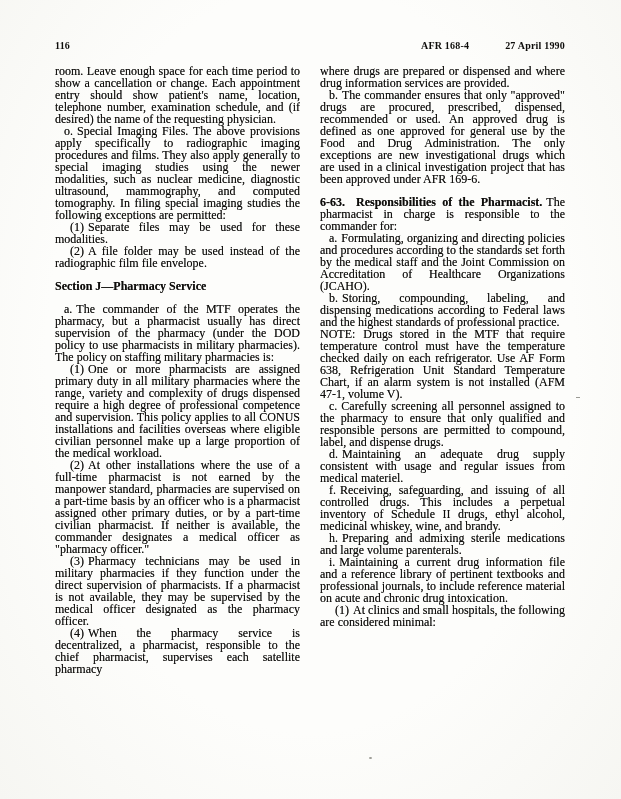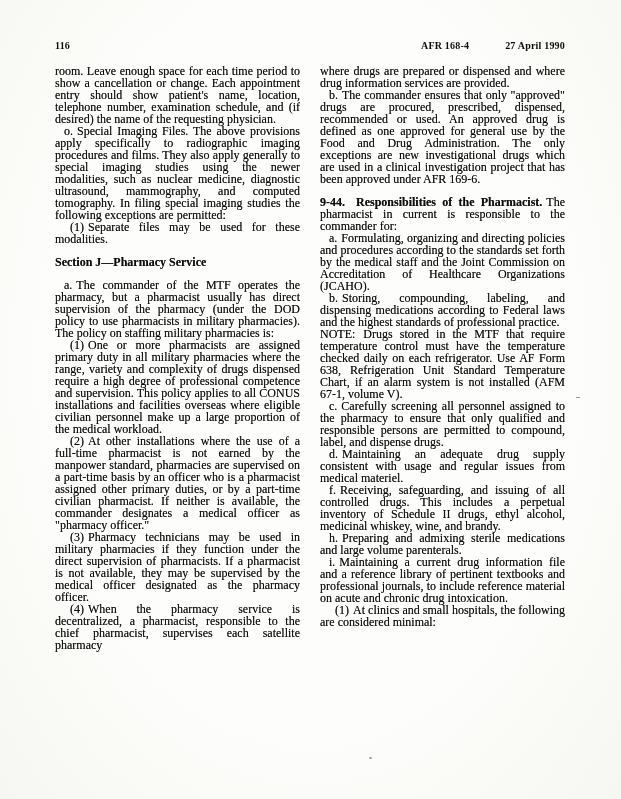--- a/index.html
+++ b/index.html
@@ -55,34 +55,35 @@
       <span>AFR 168-4</span>
       <span>27 April 1990</span>
     </span>
   </div>
 
   <div class="columns">
     <div class="col">
         <p class="blk para ind0"><span class="text">room. Leave enough space for each time period to show a cancellation or change. Each appointment entry should show patient's name, location, telephone number, examination schedule, and (if desired) the name of the requesting physician.</span></p>
         <p class="blk para ind1"><span class="num">o.</span><span class="text">Special Imaging Files. The above provisions apply specifically to radiographic imaging procedures and films. They also apply generally to special imaging studies using the newer modalities, such as nuclear medicine, diagnostic ultrasound, mammography, and computed tomography. In filing special imaging studies the following exceptions are permitted:</span></p>
         <p class="blk para ind2"><span class="num">(1)</span><span class="text">Separate files may be used for these modalities.</span></p>
+        <p class="blk para ind2"><span class="num">(2)</span><span class="text">A file folder may be used instead of the radiographic film file envelope.</span></p>
         <p class="blk heading ind0"><span class="text">Section J—Pharmacy Service</span></p>
         <p class="blk para ind1"><span class="num">a.</span><span class="text">The commander of the MTF operates the pharmacy, but a pharmacist usually has direct supervision of the pharmacy (under the DOD policy to use pharmacists in military pharmacies). The policy on staffing military pharmacies is:</span></p>
         <p class="blk para ind2"><span class="num">(1)</span><span class="text">One or more pharmacists are assigned primary duty in all military pharmacies where the range, variety and complexity of drugs dispensed require a high degree of professional competence and supervision. This policy applies to all CONUS installations and facilities overseas where eligible civilian personnel make up a large proportion of the medical workload.</span></p>
         <p class="blk para ind2"><span class="num">(2)</span><span class="text">At other installations where the use of a full-time pharmacist is not earned by the manpower standard, pharmacies are supervised on a part-time basis by an officer who is a pharmacist assigned other primary duties, or by a part-time civilian pharmacist. If neither is available, the commander designates a medical officer as "pharmacy officer."</span></p>
         <p class="blk para ind2"><span class="num">(3)</span><span class="text">Pharmacy technicians may be used in military pharmacies if they function under the direct supervision of pharmacists. If a pharmacist is not available, they may be supervised by the medical officer designated as the pharmacy officer.</span></p>
         <p class="blk para ind2"><span class="num">(4)</span><span class="text">When the pharmacy service is decentralized, a pharmacist, responsible to the chief pharmacist, supervises each satellite pharmacy</span></p>
       </div>
     <div class="col">
         <p class="blk para ind0"><span class="text">where drugs are prepared or dispensed and where drug information services are provided.</span></p>
         <p class="blk para ind1"><span class="num">b.</span><span class="text">The commander ensures that only "approved" drugs are procured, prescribed, dispensed, recommended or used. An approved drug is defined as one approved for general use by the Food and Drug Administration. The only exceptions are new investigational drugs which are used in a clinical investigation project that has been approved under AFR 169-6.</span></p>
-        <p class="blk section ind0"><span class="num">9-44.</span><span class="title">Responsibilities of the Pharmacist.</span><span class="text">The pharmacist in current is responsible to the commander for:</span></p>
+        <p class="blk section ind0"><span class="num">6-63.</span><span class="title">Responsibilities of the Pharmacist.</span><span class="text">The pharmacist in charge is responsible to the commander for:</span></p>
         <p class="blk para ind1"><span class="num">a.</span><span class="text">Formulating, organizing and directing policies and procedures according to the standards set forth by the medical staff and the Joint Commission on Accreditation of Healthcare Organizations (JCAHO).</span></p>
         <p class="blk para ind1"><span class="num">b.</span><span class="text">Storing, compounding, labeling, and dispensing medications according to Federal laws and the highest standards of professional practice.</span></p>
-        <p class="blk note ind0"><span class="num">NOTE:</span><span class="text">Drugs stored in the MTF that require temperature control must have the temperature checked daily on each refrigerator. Use AF Form 638, Refrigeration Unit Standard Temperature Chart, if an alarm system is not installed (AFM 67-1, volume V).</span></p>
+        <p class="blk note ind0"><span class="num">NOTE:</span><span class="text">Drugs stored in the MTF that require temperature control must have the temperature checked daily on each refrigerator. Use AF Form 638, Refrigeration Unit Standard Temperature Chart, if an alarm system is not installed (AFM 47-1, volume V).</span></p>
         <p class="blk para ind1"><span class="num">c.</span><span class="text">Carefully screening all personnel assigned to the pharmacy to ensure that only qualified and responsible persons are permitted to compound, label, and dispense drugs.</span></p>
         <p class="blk para ind1"><span class="num">d.</span><span class="text">Maintaining an adequate drug supply consistent with usage and regular issues from medical materiel.</span></p>
         <p class="blk para ind1"><span class="num">f.</span><span class="text">Receiving, safeguarding, and issuing of all controlled drugs. This includes a perpetual inventory of Schedule II drugs, ethyl alcohol, medicinal whiskey, wine, and brandy.</span></p>
         <p class="blk para ind1"><span class="num">h.</span><span class="text">Preparing and admixing sterile medications and large volume parenterals.</span></p>
         <p class="blk para ind1"><span class="num">i.</span><span class="text">Maintaining a current drug information file and a reference library of pertinent textbooks and professional journals, to include reference material on acute and chronic drug intoxication.</span></p>
         <p class="blk para ind2"><span class="num">(1)</span><span class="text">At clinics and small hospitals, the following are considered minimal:</span></p>
       </div>
   </div>
 
   <div class="artifact dot1"></div>

